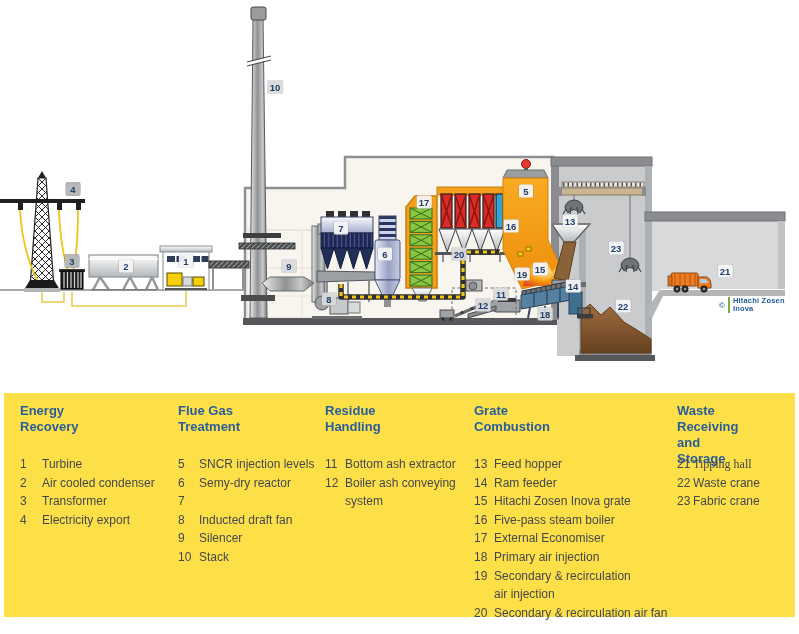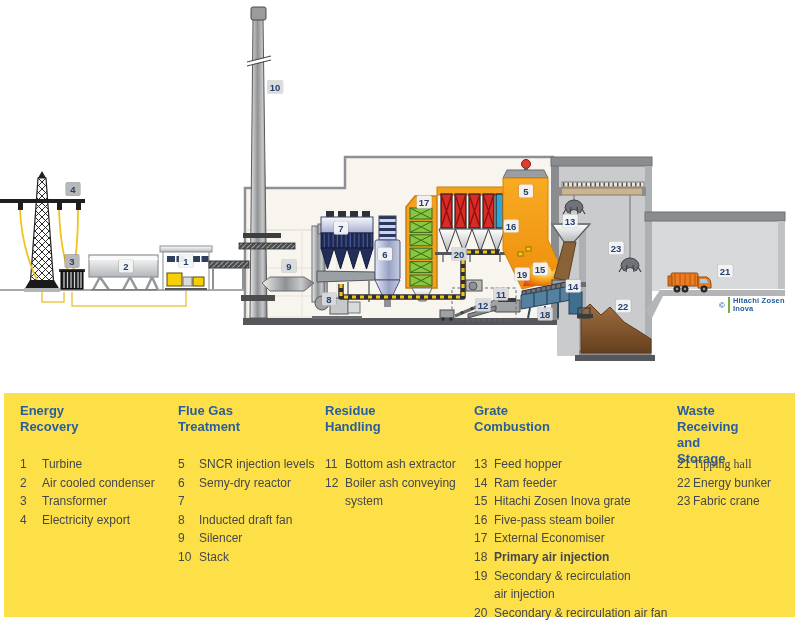--- a/index.html
+++ b/index.html
@@ -458,21 +458,21 @@
           <div class="legend-row">
             <span class="num" style="width: 14px; margin-right: 6px;">16</span>
             <span class="lbl" style="width: 185px;">Five-pass steam boiler</span>
           </div>
           <div class="legend-row">
             <span class="num" style="width: 14px; margin-right: 6px;">17</span>
             <span class="lbl" style="width: 185px;">External Economiser</span>
           </div>
           <div class="legend-row">
             <span class="num" style="width: 14px; margin-right: 6px;">18</span>
-            <span class="lbl" style="width: 185px; font-weight: bold;">Primary air injection</span>
+            <span class="lbl" style="width: 185px;">Primary air injection</span>
           </div>
           <div class="legend-row">
             <span class="num" style="width: 14px; margin-right: 6px;">19</span>
             <span class="lbl" style="width: 185px;">Secondary &amp; recirculation
 air injection</span>
           </div>
           <div class="legend-row">
             <span class="num" style="width: 14px; margin-right: 6px;">20</span>
             <span class="lbl" style="width: 185px;">Secondary &amp; recirculation air fan</span>
           </div>
@@ -481,21 +481,21 @@
       <div class="legend-col" style="left: 673px;">
         <div class="legend-header">Waste Receiving
 and Storage</div>
         <div class="legend-items">
           <div class="legend-row">
             <span class="num" style="width: 13px; margin-right: 3px;">21</span>
             <span class="lbl" style="width: 100px; font-family: Liberation Serif, serif;">Tipping hall</span>
           </div>
           <div class="legend-row">
             <span class="num" style="width: 13px; margin-right: 3px;">22</span>
-            <span class="lbl" style="width: 100px;">Energy bunker</span>
+            <span class="lbl" style="width: 100px;">Waste crane</span>
           </div>
           <div class="legend-row">
             <span class="num" style="width: 13px; margin-right: 3px;">23</span>
             <span class="lbl" style="width: 100px;">Fabric crane</span>
           </div>
         </div>
       </div>
     </div>
 </div>
 

